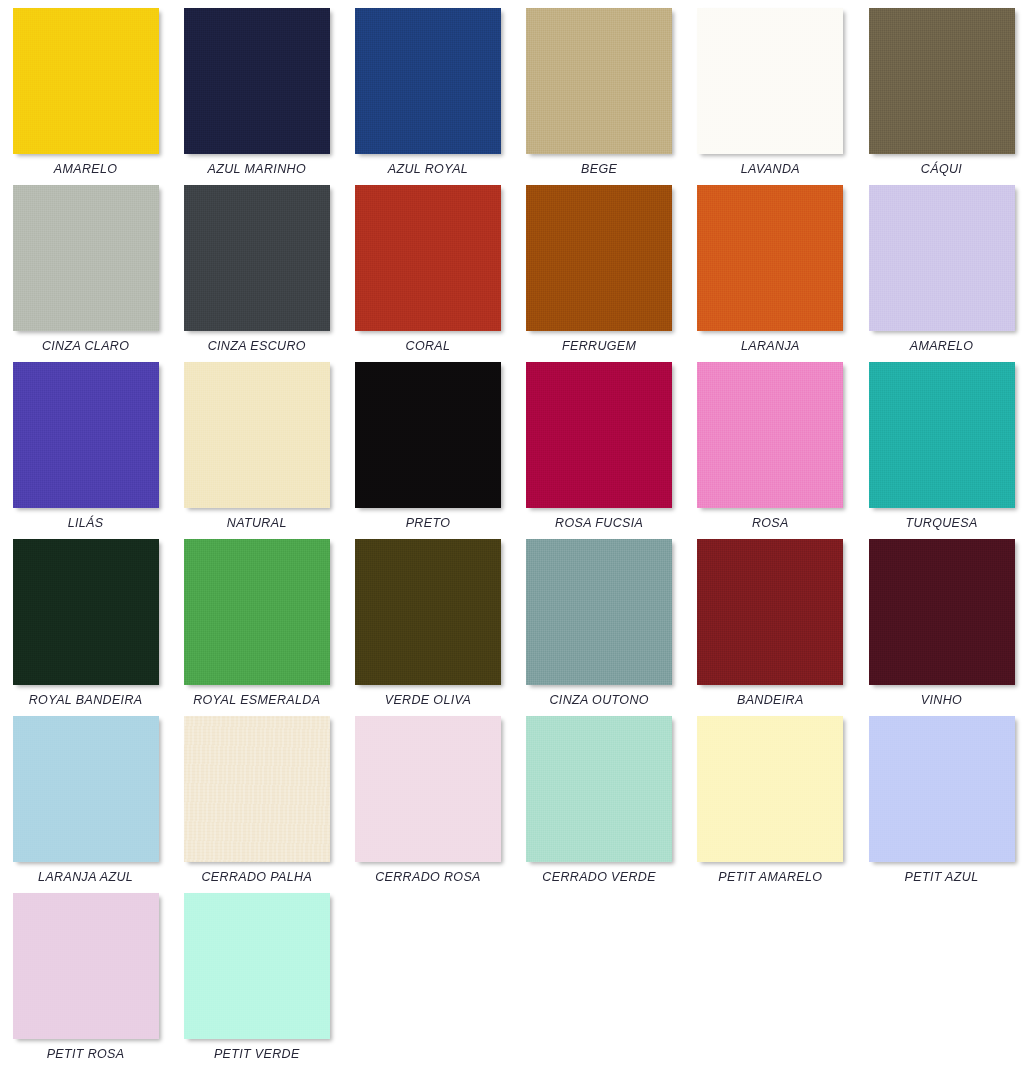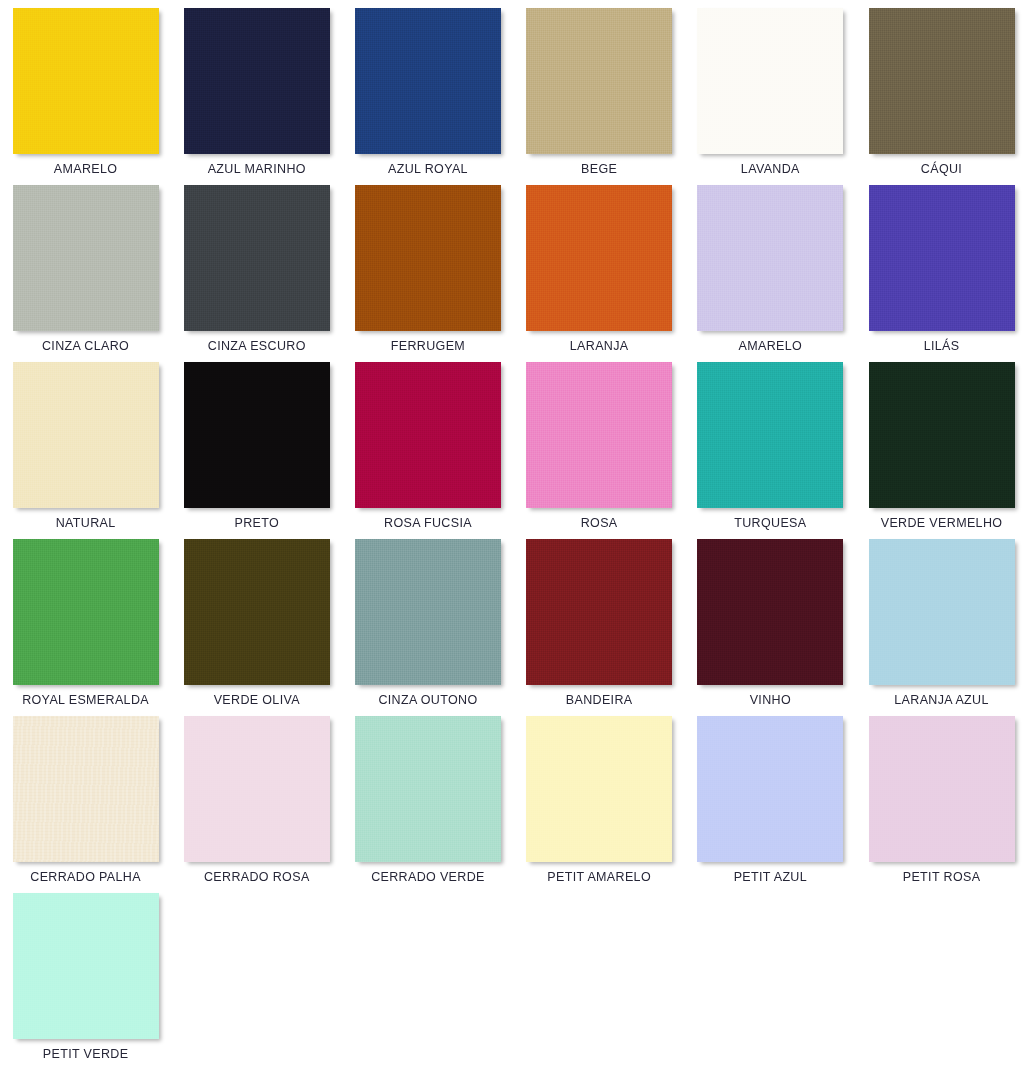--- a/index.html
+++ b/index.html
@@ -20,20 +20,21 @@
     width: 1027px;
     padding-top: 8px;
     box-sizing: border-box;
   }
   .swatch-cell {
     display: flex;
     flex-direction: column;
     align-items: center;
     justify-content: flex-start;
     position: relative;
+    font-style: italic;
   }
   .swatch-chip {
     width: 146px;
     height: 146px;
     box-shadow: 3px 3px 4px -1px rgba(0,0,0,0.30);
     position: relative;
     overflow: hidden;
   }
   .swatch-chip::after {
     content: "";
@@ -95,20 +96,24 @@
     </div>
     <div class="swatch-cell">
       <div class="swatch-chip" style="background-color: rgb(182, 187, 177);"></div>
       <div class="swatch-label">CINZA CLARO</div>
     </div>
     <div class="swatch-cell">
       <div class="swatch-chip" style="background-color: rgb(61, 66, 70);"></div>
       <div class="swatch-label">CINZA ESCURO</div>
     </div>
     <div class="swatch-cell">
+      <div class="swatch-chip" style="background-color: rgb(176, 48, 31);"></div>
+      <div class="swatch-label">CORAL</div>
+    </div>
+    <div class="swatch-cell">
       <div class="swatch-chip" style="background-color: rgb(155, 76, 11);"></div>
       <div class="swatch-label">FERRUGEM</div>
     </div>
     <div class="swatch-cell">
       <div class="swatch-chip" style="background-color: rgb(211, 90, 27);"></div>
       <div class="swatch-label">LARANJA</div>
     </div>
     <div class="swatch-cell">
       <div class="swatch-chip" style="background-color: rgb(207, 199, 234);"></div>
       <div class="swatch-label">AMARELO</div>
@@ -132,21 +137,21 @@
     <div class="swatch-cell">
       <div class="swatch-chip" style="background-color: rgb(238, 135, 198);"></div>
       <div class="swatch-label">ROSA</div>
     </div>
     <div class="swatch-cell">
       <div class="swatch-chip" style="background-color: rgb(34, 175, 166);"></div>
       <div class="swatch-label">TURQUESA</div>
     </div>
     <div class="swatch-cell">
       <div class="swatch-chip" style="background-color: rgb(21, 43, 28);"></div>
-      <div class="swatch-label">VERDE VERMELHO</div>
+      <div class="swatch-label">ROYAL BANDEIRA</div>
     </div>
     <div class="swatch-cell">
       <div class="swatch-chip" style="background-color: rgb(76, 165, 76);"></div>
       <div class="swatch-label">ROYAL ESMERALDA</div>
     </div>
     <div class="swatch-cell">
       <div class="swatch-chip" style="background-color: rgb(70, 61, 20);"></div>
       <div class="swatch-label">VERDE OLIVA</div>
     </div>
     <div class="swatch-cell">

